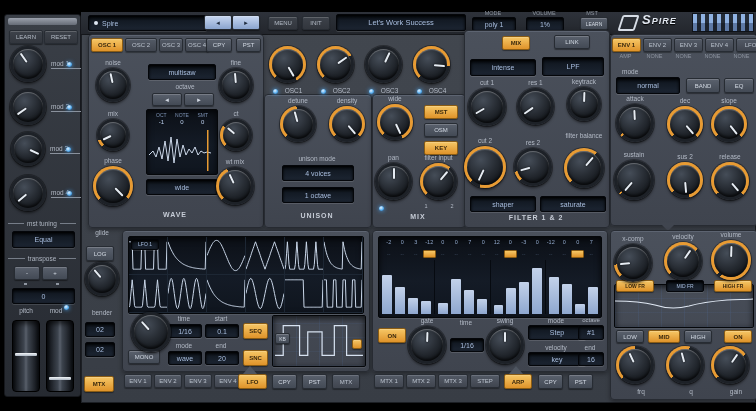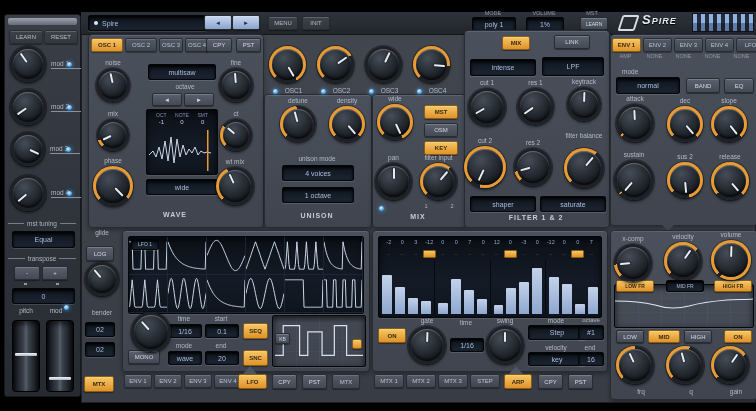--- a/index.html
+++ b/index.html
@@ -85,20 +85,21 @@
   <div id="tbbg"></div>
 
   <div class="disp" style="left:88px;top:15px;width:112px;height:14px;justify-content:flex-start;padding-left:5px;">
     <span style="width:4px;height:4px;border-radius:50%;background:#dfe8f4;margin-right:4px;"></span>
     <span>Spire</span>
   </div>
   <div class="btn blue" style="left:204px;top:15px;width:26px;height:13px;">◄</div>
   <div class="btn blue" style="left:232px;top:15px;width:26px;height:13px;">►</div>
   <div class="btn dk" style="left:268px;top:16px;width:28px;height:12px;">MENU</div>
   <div class="btn dk" style="left:302px;top:16px;width:26px;height:12px;">INIT</div>
+  <div class="disp" style="left:336px;top:14px;width:128px;height:15px;font-size:7.5px;">Let's Work Success</div>
   <div class="lbl" style="left:472px;top:10px;width:42px;font-size:5.5px;color:#8f96a1;">MODE</div>
   <div class="disp" style="left:472px;top:17px;width:42px;height:12px;">poly 1</div>
   <div class="lbl" style="left:524px;top:10px;width:40px;font-size:5.5px;color:#8f96a1;">VOLUME</div>
   <div class="disp" style="left:526px;top:17px;width:36px;height:12px;">1%</div>
   <div class="lbl" style="left:578px;top:10px;width:28px;font-size:5.5px;color:#8f96a1;">MST</div>
   <div class="btn" style="left:580px;top:17px;width:26px;height:11px;font-size:5px;">LEARN</div>
   <div style="position:absolute;left:620px;top:15px;width:13px;height:12px;border:2px solid #d7dde6;
        transform:skewX(-18deg);border-radius:2px;"></div>
   <div class="logo-text" style="position:absolute;left:642px;top:12px;">Spire</div>
   <div style="position:absolute;left:692px;top:13px;width:60px;height:9px;border:1px solid #10141a;" class="stripes1"></div>

